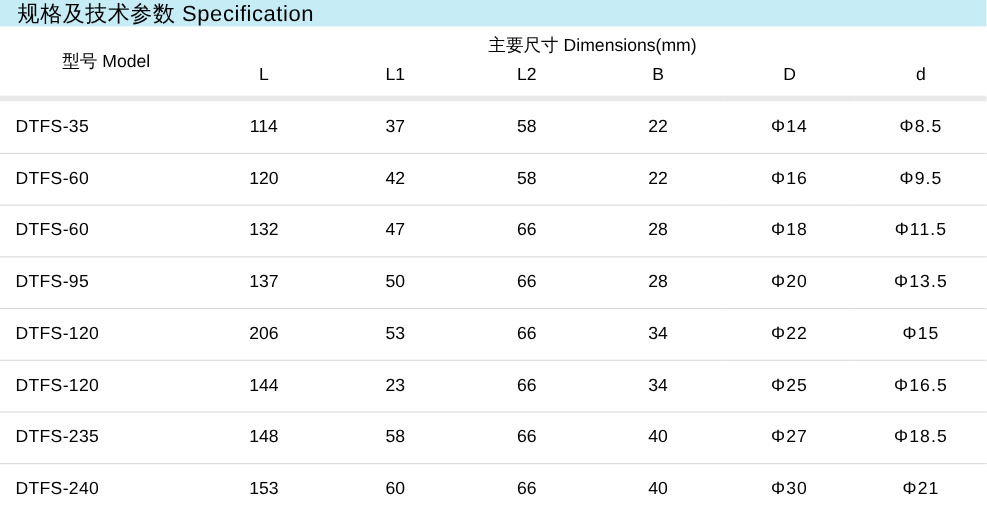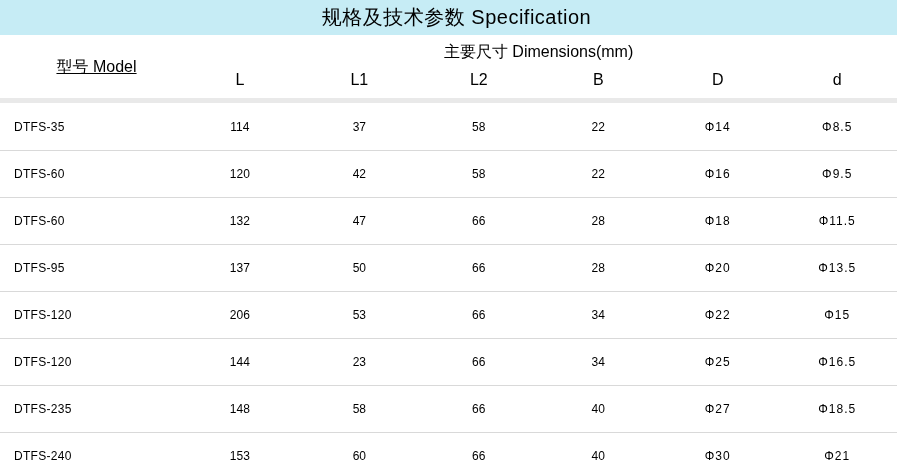--- a/index.html
+++ b/index.html
@@ -13,27 +13,26 @@
     font-family: "Liberation Sans", sans-serif;
     color: #000000;
     overflow: hidden;
   }
   .page {
     position: relative;
     width: 897px;
     height: 472px;
   }
   .title-bar {
-    height: 35px;
+    height: 24px;
     background: #c6ecf5;
     display: flex;
     align-items: center;
     padding-left: 16px;
     box-sizing: border-box;
-    justify-content: center;
   }
   .title-bar .title-text {
     font-size: 20px;
     color: #000;
     letter-spacing: 0.5px;
   }
   table.spec {
     width: 897px;
     border-collapse: collapse;
     table-layout: fixed;
@@ -54,40 +53,39 @@
     padding-top: 4px;
   }
   .hdr-row-2 th {
     height: 26px;
     padding-bottom: 4px;
   }
   .model-head {
     text-align: left;
     padding-left: 14px;
     font-size: 16px;
-    text-decoration: underline;
   }
   .dims-head {
     font-size: 17px;
   }
   .sub-head {
     font-size: 16px;
   }
   .rule-row td {
     padding: 0;
     height: 7px;
   }
   .rule-inner {
     height: 5px;
     background: #e9e9e9;
   }
   tbody tr.data-row td {
     height: 44px;
     border-bottom: 1px solid #d9d9d9;
-    font-size: 12px;
+    font-size: 16px;
   }
   tbody tr.data-row:last-child td {
     border-bottom: none;
   }
   tbody tr.data-row td.model-cell {
     text-align: left;
     padding-left: 14px;
     letter-spacing: 0.3px;
   }
   .phi {

